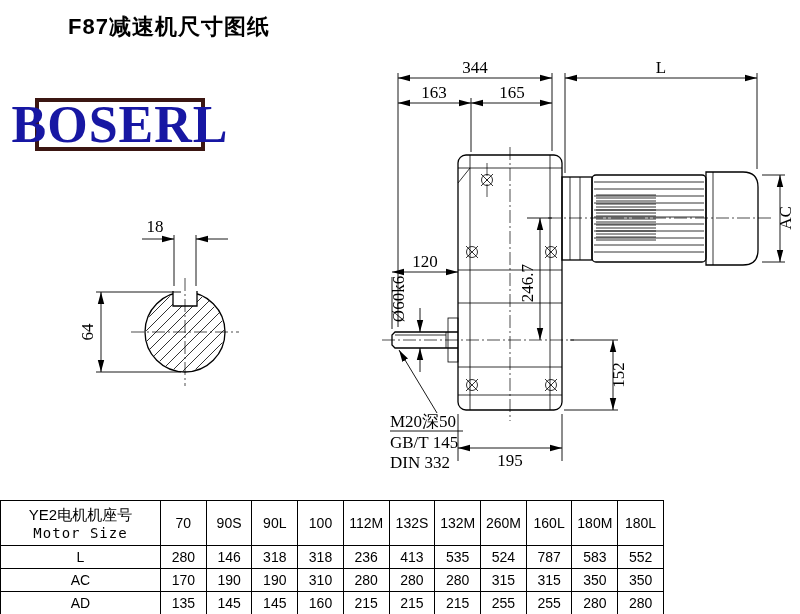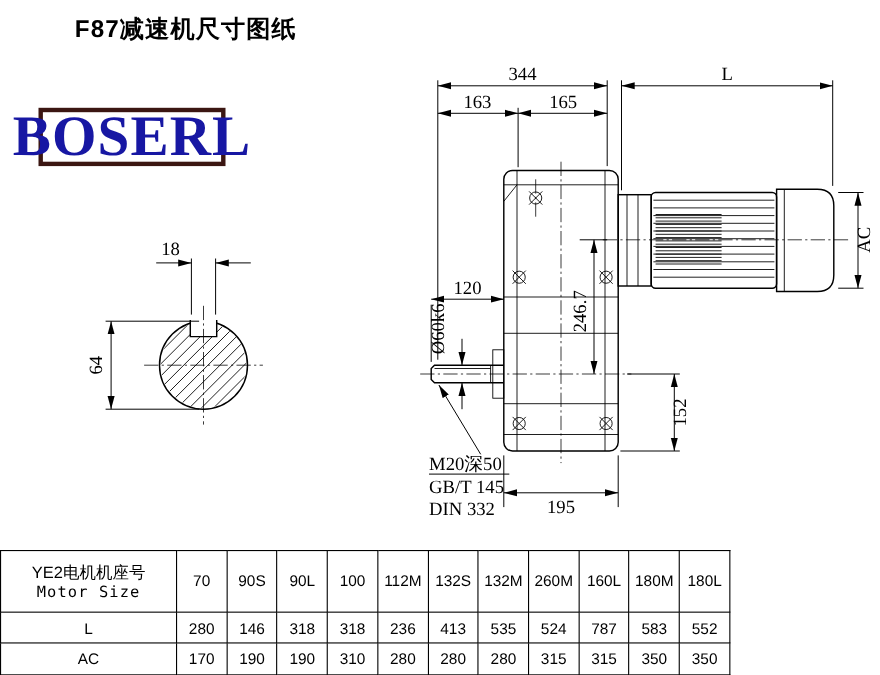--- a/index.html
+++ b/index.html
@@ -306,16 +306,30 @@
         <td>190</td>
         <td>310</td>
         <td>280</td>
         <td>280</td>
         <td>280</td>
         <td>315</td>
         <td>315</td>
         <td>350</td>
         <td>350</td>
       </tr>
+      <tr class="row">
+        <td>AD</td>
+        <td>135</td>
+        <td>145</td>
+        <td>145</td>
+        <td>160</td>
+        <td>215</td>
+        <td>215</td>
+        <td>215</td>
+        <td>255</td>
+        <td>255</td>
+        <td>280</td>
+        <td>280</td>
+      </tr>
     </tbody>
   </table>
 
 </div>
 
 </body></html>

